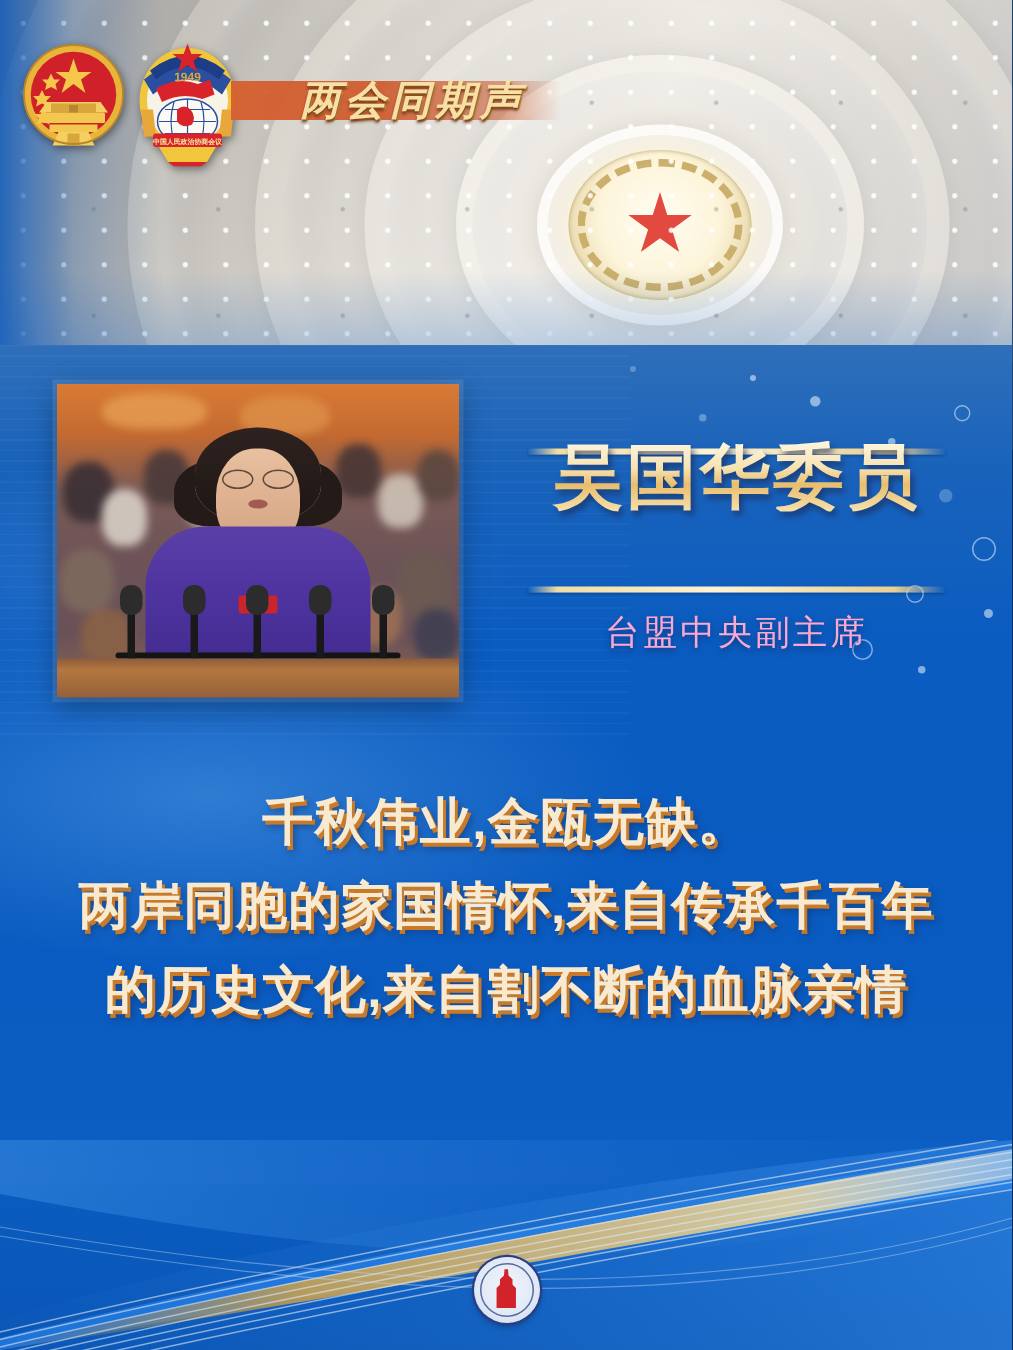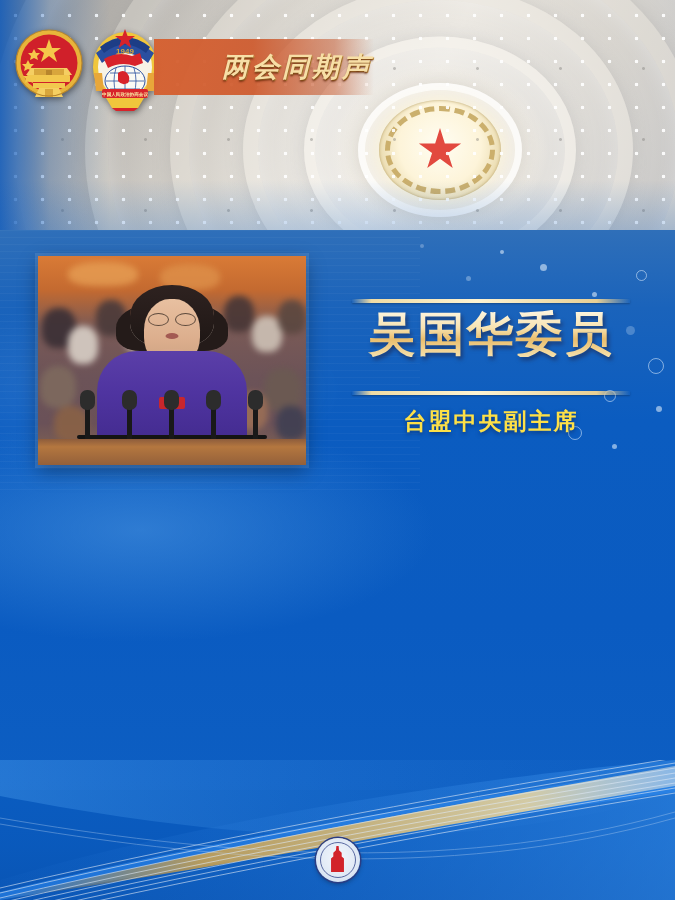--- a/index.html
+++ b/index.html
@@ -78,23 +78,23 @@
     position:relative;width:74px;height:80px;flex:0 0 auto;
     filter:drop-shadow(1px 2px 3px rgba(0,0,0,.45));
   }
   .emblem-cppcc{
     position:relative;width:74px;height:88px;flex:0 0 auto;margin-left:2px;
     filter:drop-shadow(1px 2px 3px rgba(0,0,0,.45));
   }
 
   .banner{
     position:relative;margin-left:-8px;
-    height:56px;width:220px;
+    height:26px;width:220px;
     display:flex;align-items:center;
-    padding-left:68px;
+    padding-left:46px;
     box-sizing:border-box;
     background:linear-gradient(to right,rgba(214,96,48,0.96) 0%,rgba(206,89,44,0.92) 45%,rgba(198,92,52,0.55) 82%,rgba(198,92,52,0) 100%);
   }
   .banner-text{
     font-family:"Liberation Serif","DejaVu Serif",serif;
     font-size:27px;font-weight:700;font-style:italic;letter-spacing:3px;
     color:#f7dfa6;
     text-shadow:0 2px 2px rgba(90,30,0,.75), 1px 1px 0 #c99a45;
     white-space:nowrap;
   }
@@ -179,33 +179,33 @@
   
   .rule{
     position:absolute;height:4px;z-index:25;
     background:linear-gradient(to right,rgba(236,214,150,0) 0%,#f0dca4 7%,#fdf3d2 45%,#e8cf94 88%,rgba(232,207,148,0) 100%);
     box-shadow:0 1px 2px rgba(0,0,0,.25);
   }
   .rule.top{left:352px;top:299px;width:278px;}
   .rule.bot{left:352px;top:391px;width:278px;}
 
   .name{
-    position:absolute;left:352px;top:310px;width:278px;z-index:25;
+    position:absolute;left:352px;top:294px;width:278px;z-index:25;
     text-align:center;
     font-family:"Liberation Sans","DejaVu Sans",sans-serif;
     font-size:47px;font-weight:700;letter-spacing:2px;line-height:1;
     background:linear-gradient(to bottom,#fdf6e2 0%,#f7e3b1 38%,#e9bd6c 62%,#f6e1ad 100%);
     -webkit-background-clip:text;background-clip:text;color:transparent;
     filter:drop-shadow(2px 3px 2px rgba(28,46,92,.75));
     white-space:nowrap;
   }
   .role{
     position:absolute;left:352px;top:406px;width:278px;z-index:25;
-    text-align:center;color:#fde047;
-    font-size:23px;font-weight:700;letter-spacing:2px;
+    text-align:center;color:#f9a8d4;
+    font-size:23px;font-weight:400;letter-spacing:2px;
     text-shadow:0 2px 4px rgba(10,40,95,.7);
     white-space:nowrap;
   }
 
   
   .quote{position:absolute;left:0;top:520px;width:675px;z-index:25;text-align:center;}
   .qline{
     font-family:"Liberation Sans","DejaVu Sans",sans-serif;
     font-weight:700;color:#f7ead0;letter-spacing:1px;
     text-shadow:2px 3px 0 #c97a28, 3px 4px 5px rgba(20,45,95,.6);
@@ -380,20 +380,25 @@
     </div>
 
     <div class="podium"></div>
   </div>
 
   <div class="rule top"></div>
   <div class="name">吴国华委员</div>
   <div class="rule bot"></div>
   <div class="role">台盟中央副主席</div>
 
+  <div class="quote">
+    <div class="qline l1">千秋伟业,金瓯无缺。</div>
+    <div class="qline l2">两岸同胞的家国情怀,来自传承千百年</div>
+    <div class="qline l3">的历史文化,来自割不断的血脉亲情</div>
+  </div>
 
 
   <div class="tv-fade"></div>
 
   <div class="ribbons">
     <svg width="675" height="140" viewBox="0 0 675 140">
       <defs>
         <linearGradient id="gGold" x1="0" y1="0" x2="1" y2="0">
           <stop offset="0%" stop-color="#c98f33" stop-opacity="0"></stop>
           <stop offset="30%" stop-color="#d9a441" stop-opacity=".9"></stop>

